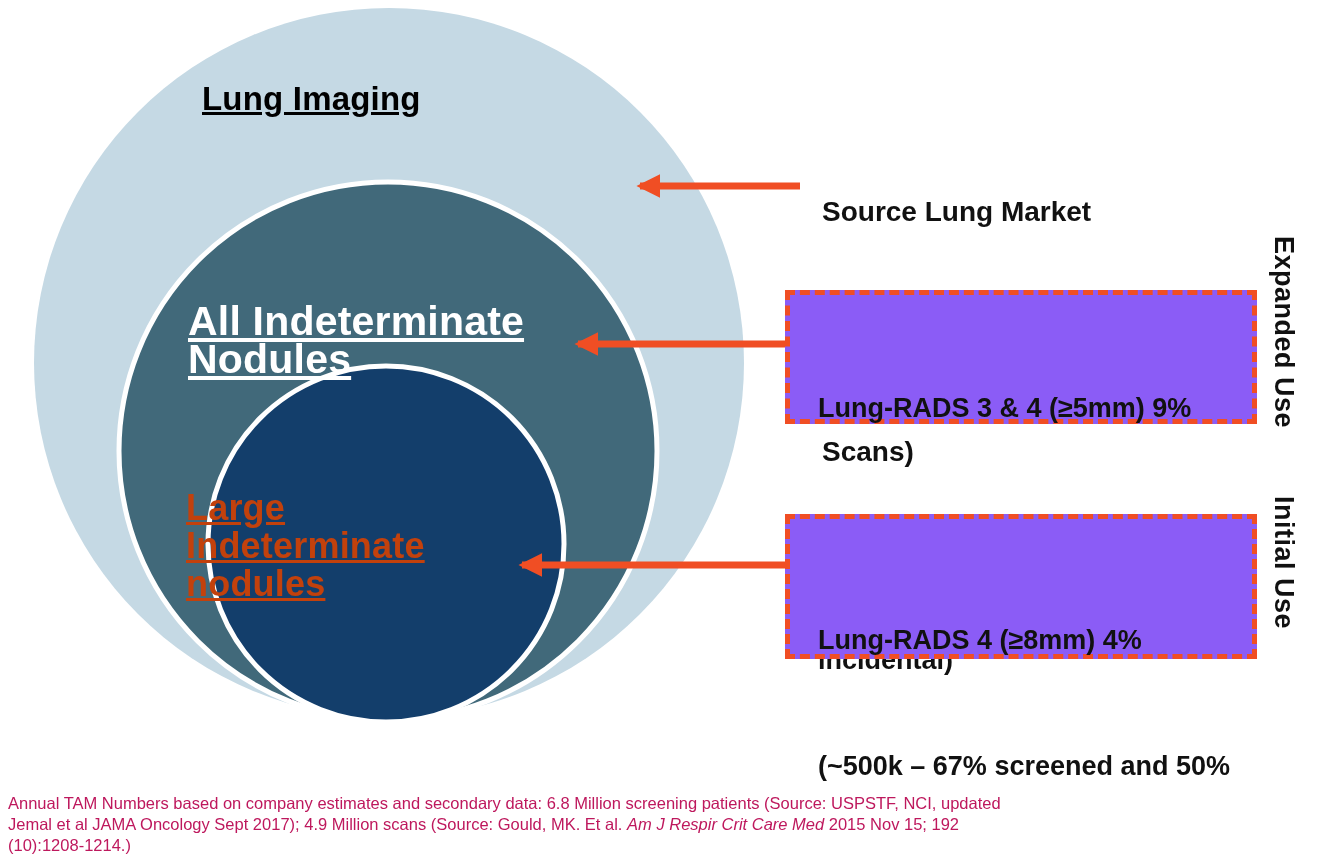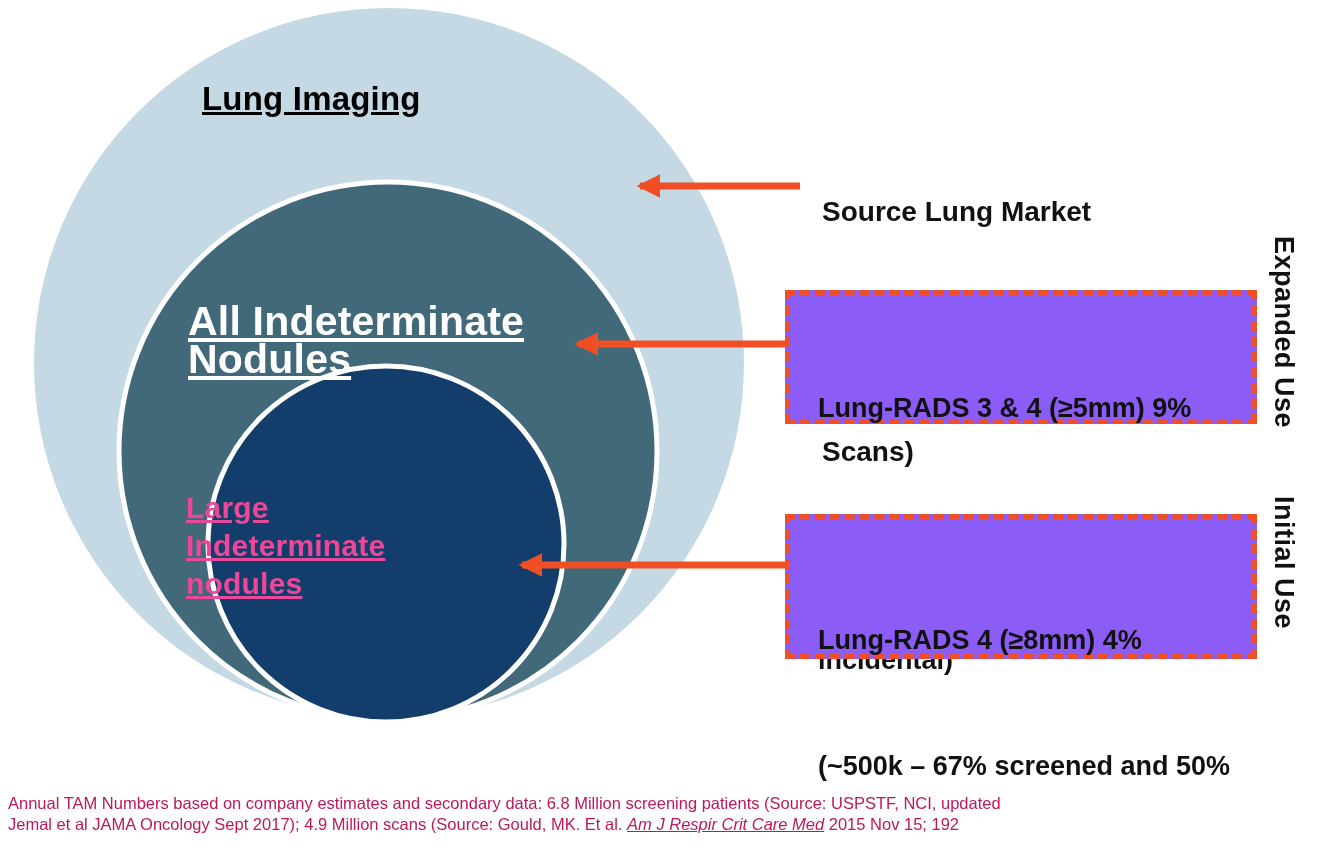--- a/index.html
+++ b/index.html
@@ -27,21 +27,21 @@
   .circle-label.outer {
     left: 202px; top: 80px; width: 400px;
     font-size: 33px; color: #000000;
   }
   .circle-label.middle {
     left: 188px; top: 266px; width: 400px;
     font-size: 41px; line-height: 38px; color: #ffffff; margin-top: 36px;
   }
   .circle-label.inner {
     left: 186px; top: 489px; width: 400px;
-    font-size: 30px; line-height: 38px; color: #ec4899;
+    font-size: 36px; line-height: 38px; color: #c2410c;
   }
   .overall-text {
     position: absolute;
     left: 822px; top: 112px; width: 450px;
     font-size: 28px; font-weight: bold; line-height: 40px;
     color: #111111;
     white-space: pre-wrap;
   }
   .dotted-box {
     position: absolute;
@@ -66,21 +66,21 @@
     letter-spacing: 0.5px;
   }
   .vlabel.v1 { left: 1268px; top: 236px; height: 200px; }
   .vlabel.v2 { left: 1268px; top: 496px; height: 170px; }
   .footnote {
     position: absolute;
     left: 8px; top: 793px; width: 1060px;
     font-size: 16.5px; line-height: 21px;
     color: #be185d;
   }
-  .footnote i { font-style: italic; text-decoration: underline; }
+  .footnote i { font-style: italic; }
 </style>
 </head>
 <body>
 
 <div class="stage">
 
   <svg class="diagram-svg" width="1325" height="780" viewBox="0 0 1325 780">
     <defs>
       <marker id="arrowhead" viewBox="0 0 10 10" refX="8.5" refY="5" markerWidth="3.4" markerHeight="3.4" orient="auto">
         <path d="M0,0 L10,5 L0,10 Z" fill="#f04e24"></path>
@@ -135,15 +135,16 @@
     </div>
   </div>
 
   <div class="vlabel v1">Expanded Use</div>
 
   <div class="vlabel v2">Initial Use</div>
 
   <div class="footnote">
     <div>Annual TAM Numbers based on company estimates and secondary data: 6.8 Million screening patients (Source: USPSTF, NCI, updated</div>
     <div><span>Jemal et al JAMA Oncology Sept 2017); 4.9 Million scans (Source: Gould, MK. Et al. </span><i>Am J Respir Crit Care Med</i><span> 2015 Nov 15; 192</span></div>
+    <div>(10):1208-1214.)</div>
   </div>
 
 </div>
 
 </body></html>

